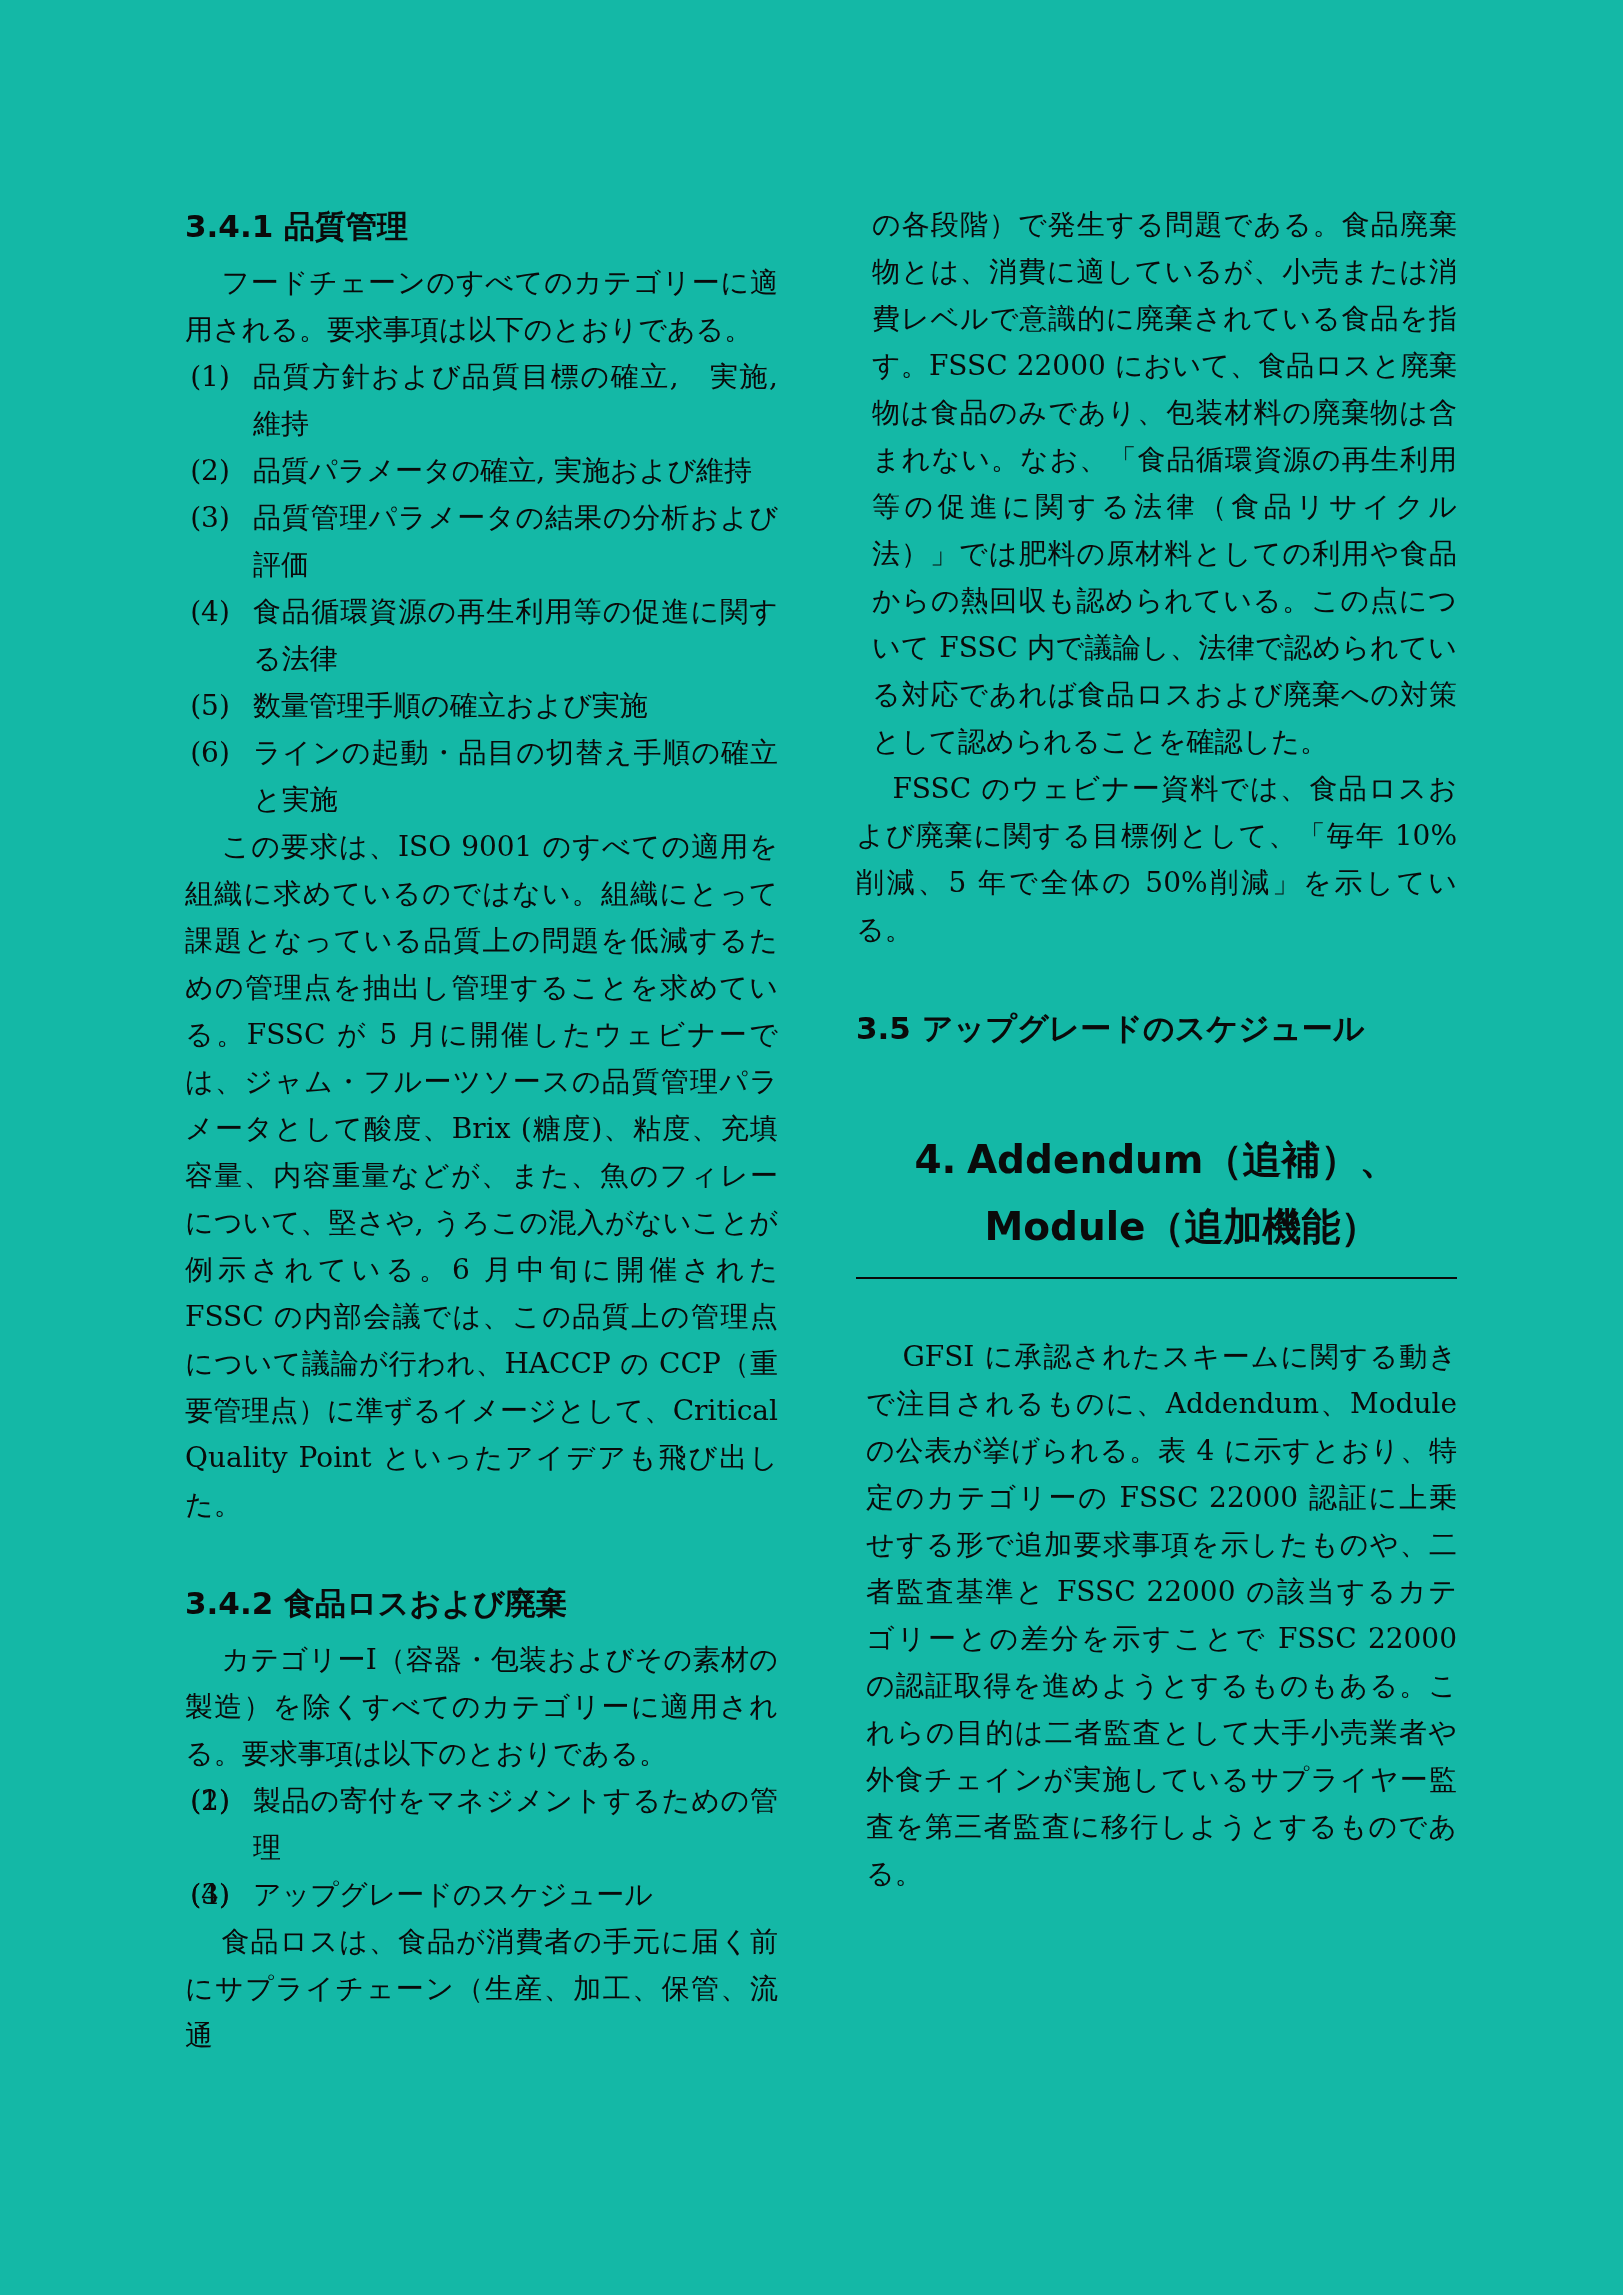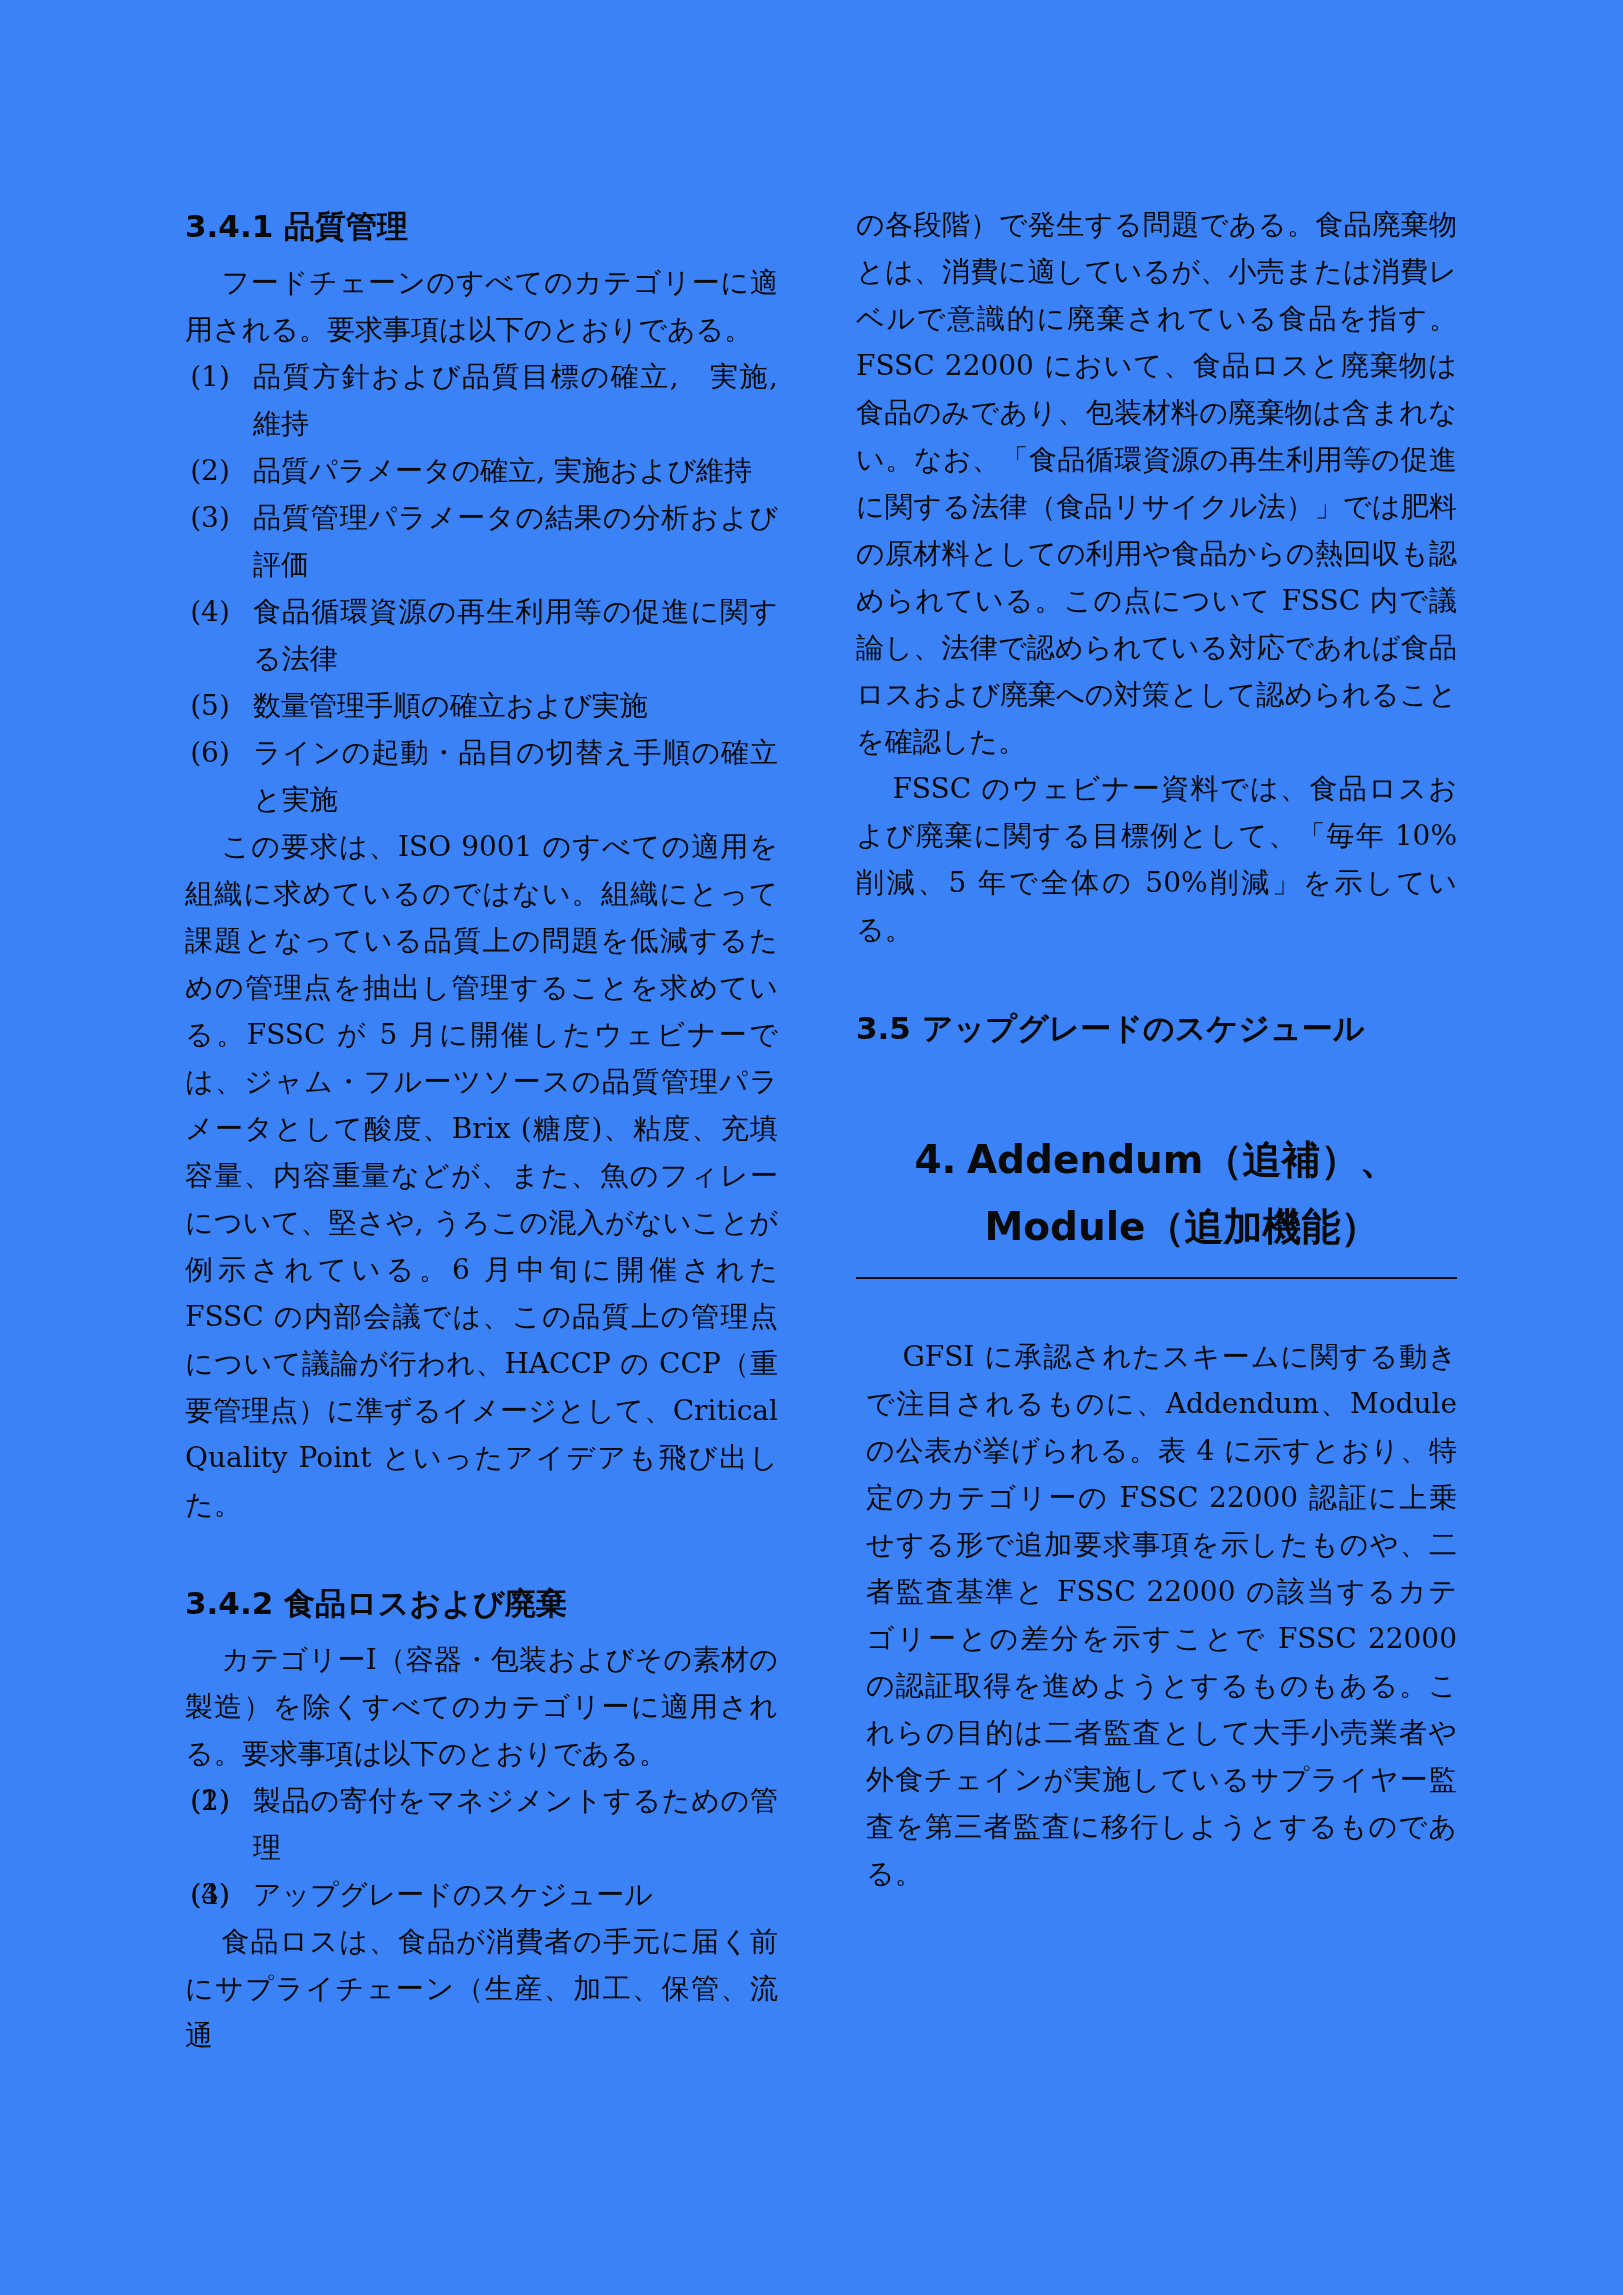--- a/index.html
+++ b/index.html
@@ -8,21 +8,21 @@
     height: 2295px;
     background: #ffffff;
     color: #0a0a0a;
     font-family: "DejaVu Serif", "Liberation Serif", serif;
     overflow: hidden;
     position: relative;
   }
   .page {
     position: absolute;
     inset: 0;
-    background: #3b82f6;
+    background: #14b8a6;
   }
   .col {
     position: absolute;
     top: 201px;
     font-size: 28px;
     line-height: 47px;
     text-align: justify;
     overflow-wrap: break-word;
   }
   .col-left  { left: 185px;  width: 593px; }
@@ -38,21 +38,21 @@
     line-height: 50px;
     text-align: left;
     margin: 50px 0 7.9px 0;
   }
   .col .heading:first-child { margin-top: 0; }
 
   
   .para { text-indent: 1.3em; }
 
   
-  .para-cont { text-indent: 0; }
+  .para-cont { text-indent: 0; margin-left: 16px; }
 
   
   .list {
     position: relative;
     padding-left: 68px;
   }
   .list .marker {
     position: absolute;
     left: 5.2px;
     top: 0;

